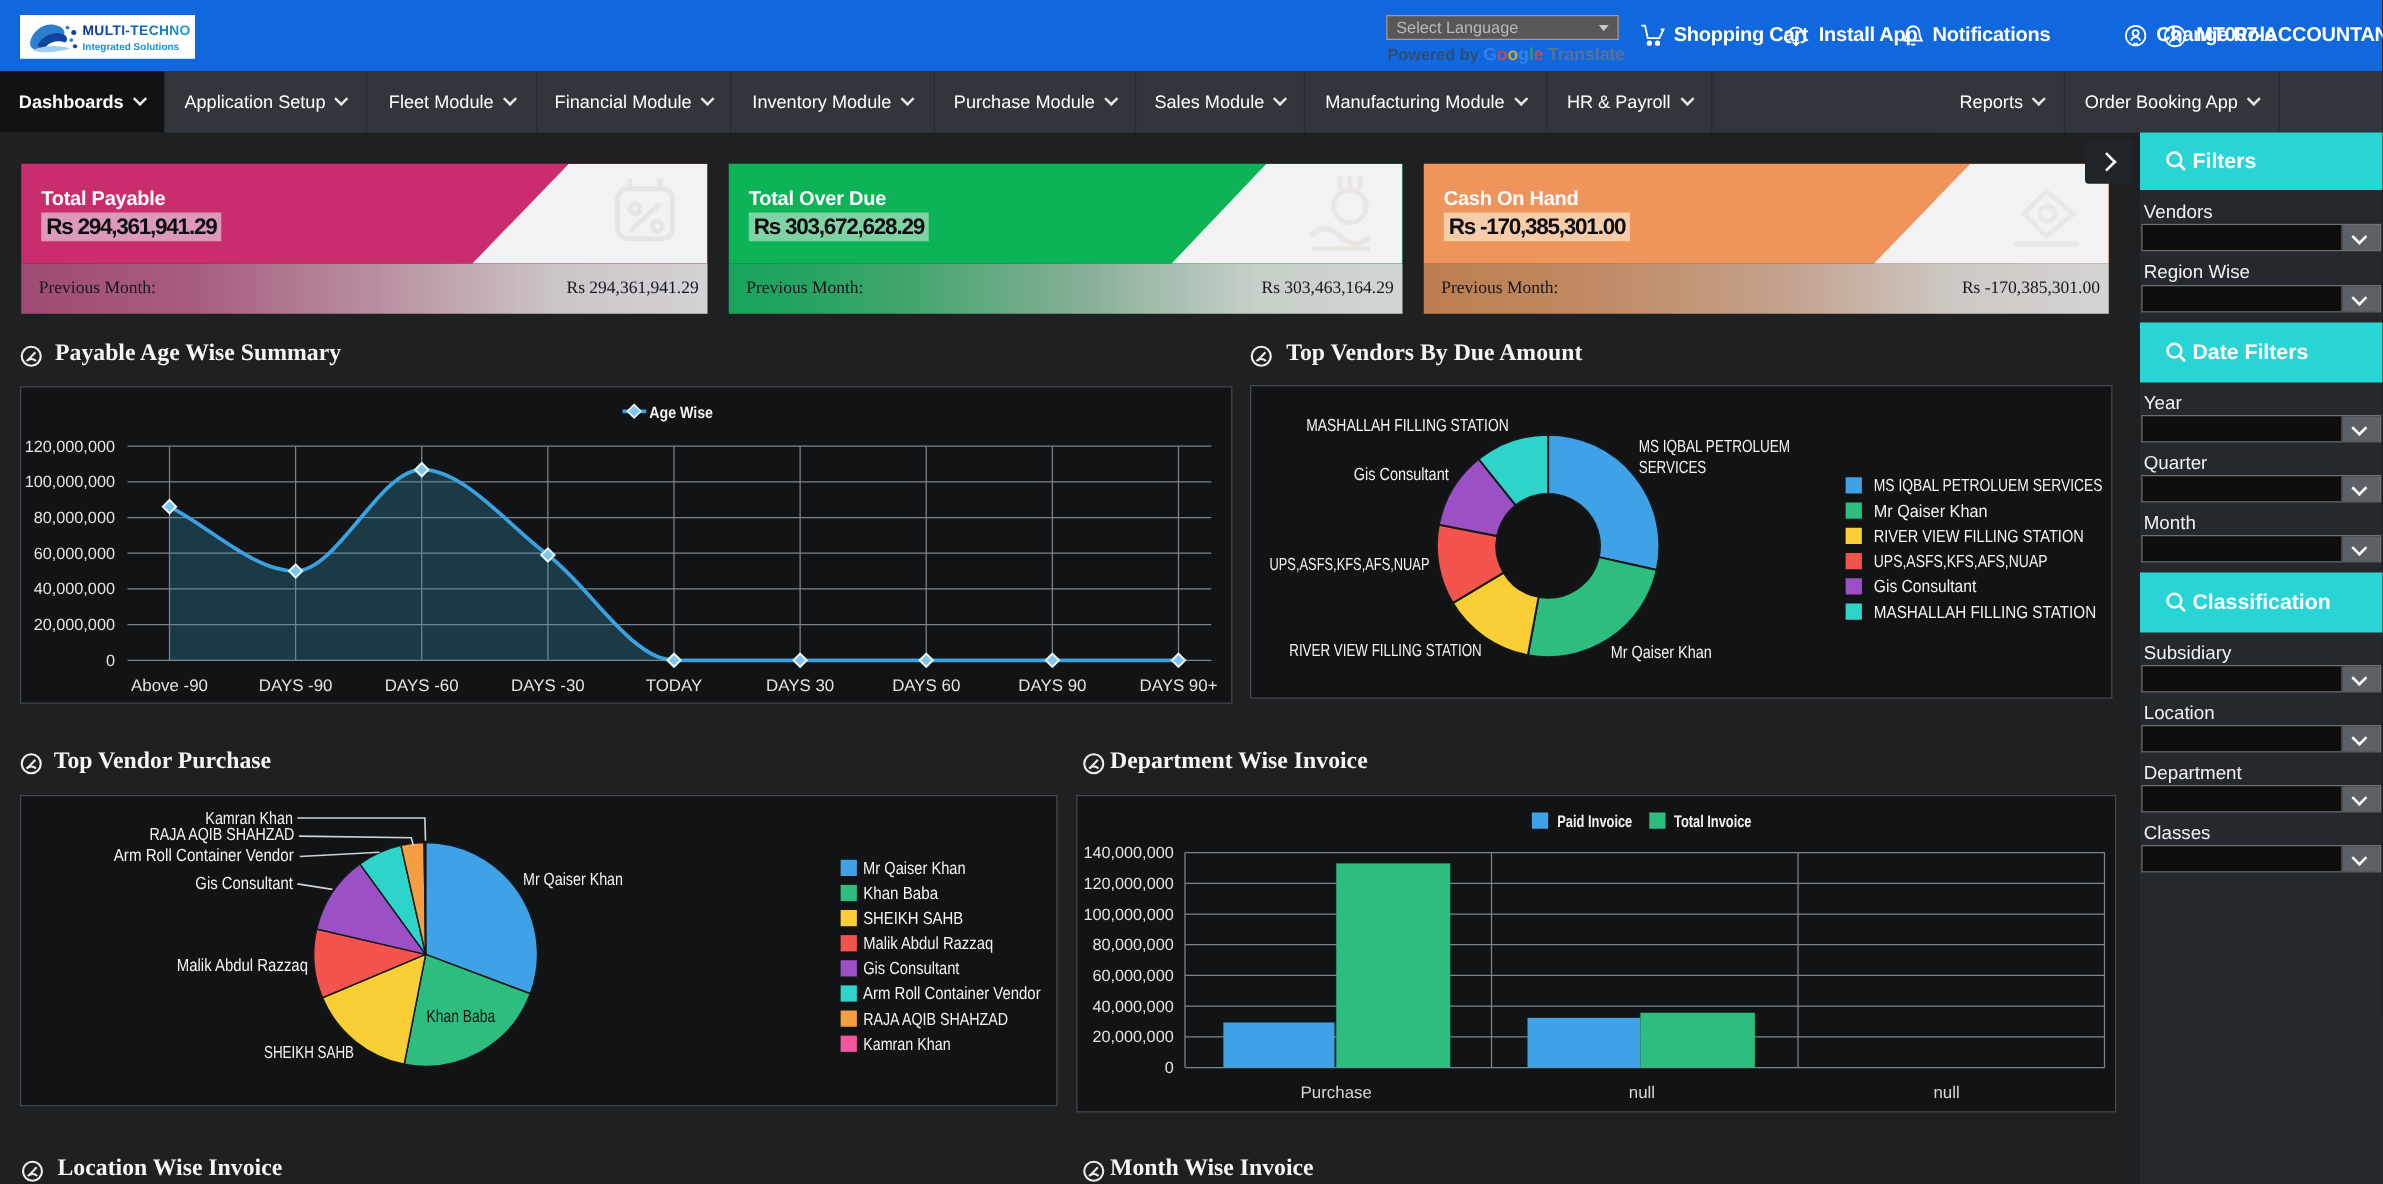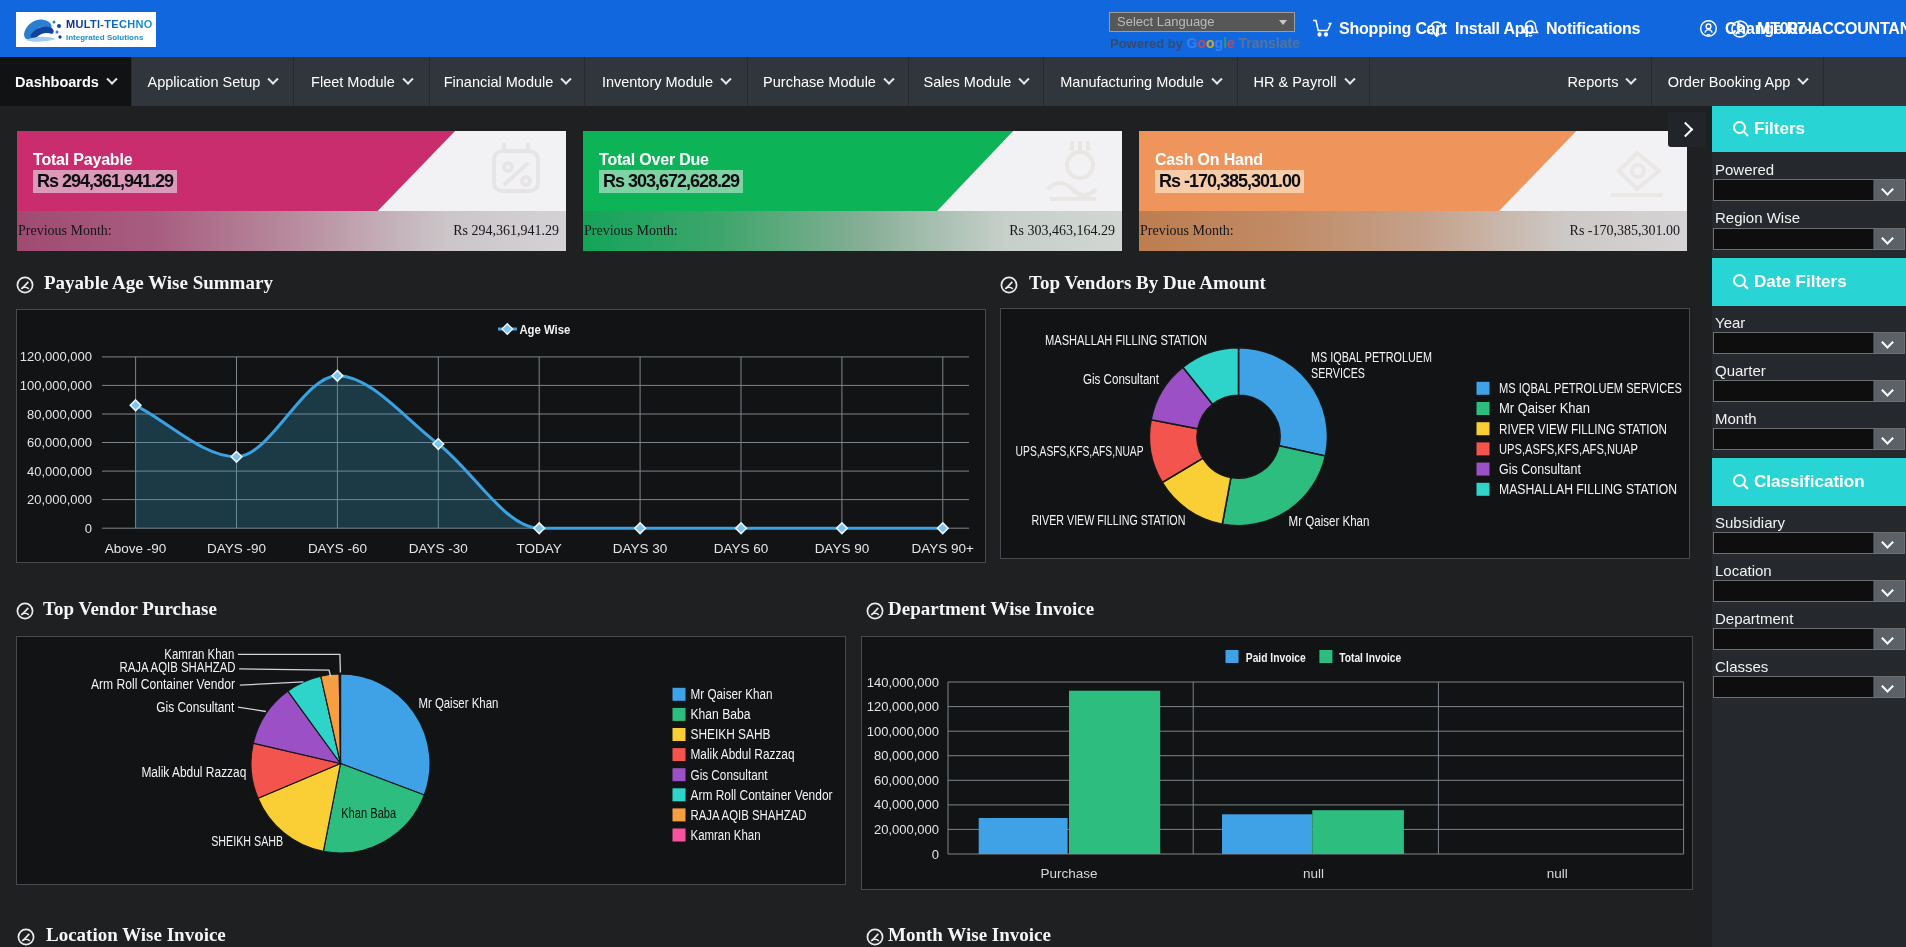--- a/index.html
+++ b/index.html
@@ -20,21 +20,21 @@
 .nitem { position:absolute; top:0; height:49px; display:flex; align-items:center; justify-content:center; color:#fff; font-size:14.5px; gap:9px; border-right:1px solid #272b30; background:#31363c; white-space:nowrap; }
 .nitem.active { background:#101213; font-weight:bold; }
 .chev { width:8px; height:8px; border-right:2px solid #e7e7e7; border-bottom:2px solid #e7e7e7; transform:rotate(45deg) translate(-2px,-2px); }
 
 .card { position:absolute; top:131px; height:120px; }
 .card .top { position:absolute; left:0; top:0; width:100%; height:80px; overflow:hidden; }
 .card .wedge { position:absolute; left:0; top:0; width:100%; height:80px; background:#f2f2f4; clip-path:polygon(79.8% 0, 100% 0, 100% 100%, 65.7% 100%); }
 .card .t { position:absolute; left:16px; top:20px; color:#fff; font-size:16px; font-weight:bold; letter-spacing:-0.2px; }
 .card .v { position:absolute; left:16px; top:38.5px; height:23px; line-height:23px; padding:0 4px; color:#0d0d12; font-size:18px; font-weight:bold; letter-spacing:-1px; }
 .card .strip { position:absolute; left:0; top:80px; width:100%; height:40px; }
-.card .pm { position:absolute; left:1px; top:12px; font-size:14px; color:#16161c;text-align:right; }
+.card .pm { position:absolute; left:14px; top:12px; font-size:14px; color:#16161c;text-align:right; }
 .card .pv { position:absolute; right:7px; top:12px; font-size:14px; color:#16161c; }
 
 .stitle { position:absolute; color:#f5f5f5; font-size:19px; font-family:"Liberation Serif", serif; font-weight:bold; }
 
 .sidebar { position:absolute; left:1712px; top:106px; width:194px; height:841px; background:#25282c; }
 .shead { position:absolute; left:0; width:205px; height:46px; background:#28d4d4; color:#fff; font-size:17px; font-weight:bold; display:flex; align-items:center; padding-left:42px; }
 .slabel { position:absolute; left:3px; color:#f2f2f2; font-size:15px; }
 .ssel { position:absolute; left:1px; width:192px; height:22px; background:#0e0e0e; border:1px solid #6f6f6f; }
 .ssel .btn { position:absolute; right:0; top:0; width:31px; height:20px; background:#5b6167; border-left:1px solid #3c4146; }
 .ssel .btn:after { content:""; position:absolute; left:9px; top:5px; width:7px; height:7px; border-right:2px solid #fff; border-bottom:2px solid #fff; transform:rotate(45deg); }
@@ -363,21 +363,21 @@
     <rect x="457.4" y="13" width="13" height="13" fill="#2dbd7f"></rect>
     <text x="477.2" y="24.5" textLength="62" lengthAdjust="spacingAndGlyphs" font-weight="bold" font-size="13.5" fill="#f2f2f2" font-family="Liberation Sans, sans-serif">Total Invoice</text>
   </svg>
 
 <div class="sidebar">
   <div class="shead" style="top:0;">Filters</div>
   <svg class="abs" style="left:19px;top:13px;" width="20" height="20" viewBox="0 0 20 20" fill="none" stroke="#fff" stroke-width="2">
       <circle cx="8.5" cy="8.5" r="5.5"></circle>
       <path d="M12.8 12.8 L17 17"></path>
     </svg>
-  <div class="slabel" style="top:55px;">Powered</div>
+  <div class="slabel" style="top:55px;">Vendors</div>
   <div class="ssel" style="top:73px;">
       <span class="btn"></span>
     </div>
   <div class="slabel" style="top:103px;">Region Wise</div>
   <div class="ssel" style="top:122px;">
       <span class="btn"></span>
     </div>
 
   <div class="shead" style="top:152px;height:48px;">Date Filters</div>
   <svg class="abs" style="left:19px;top:166px;" width="20" height="20" viewBox="0 0 20 20" fill="none" stroke="#fff" stroke-width="2">

